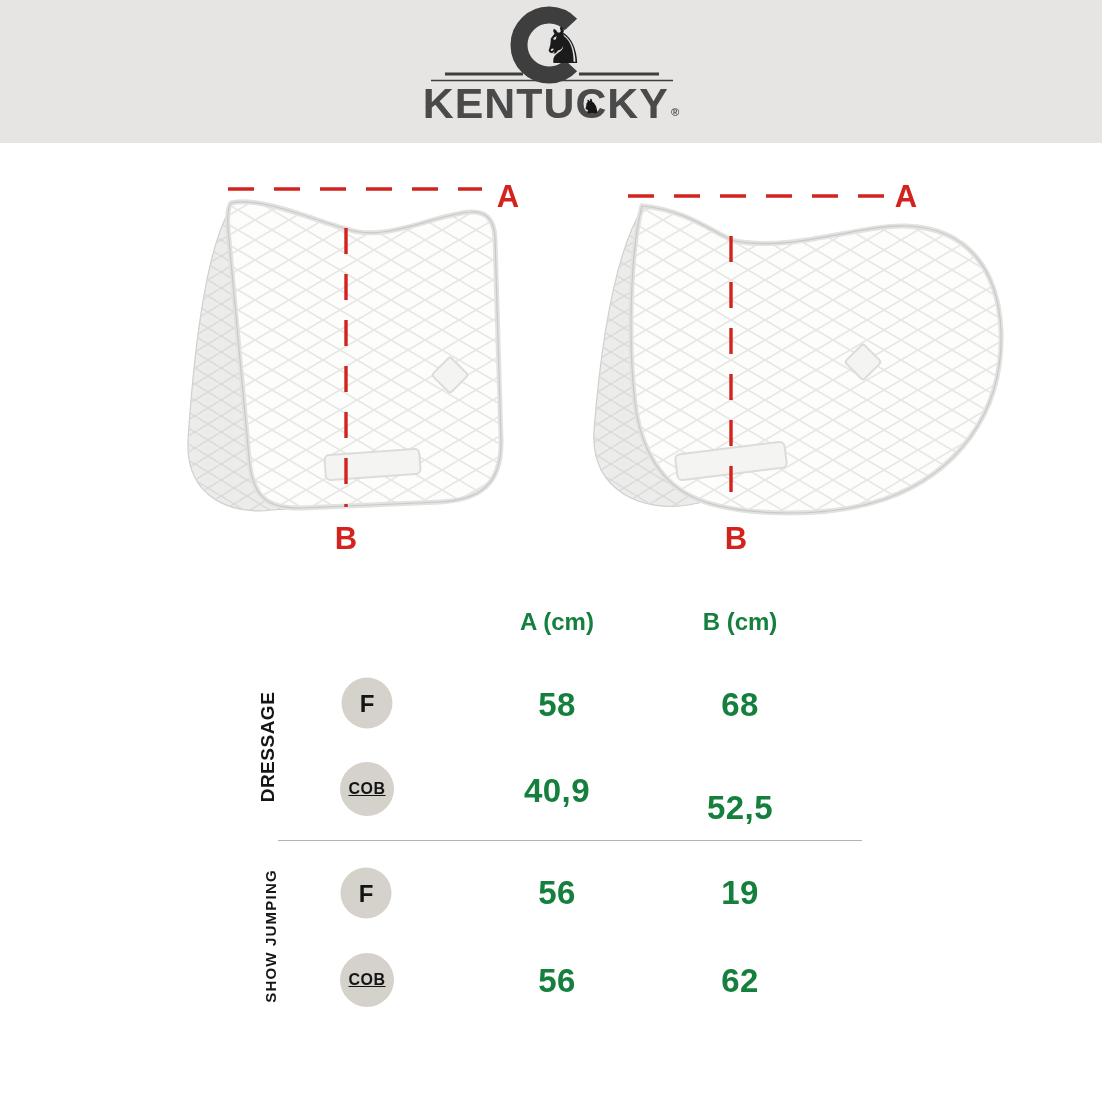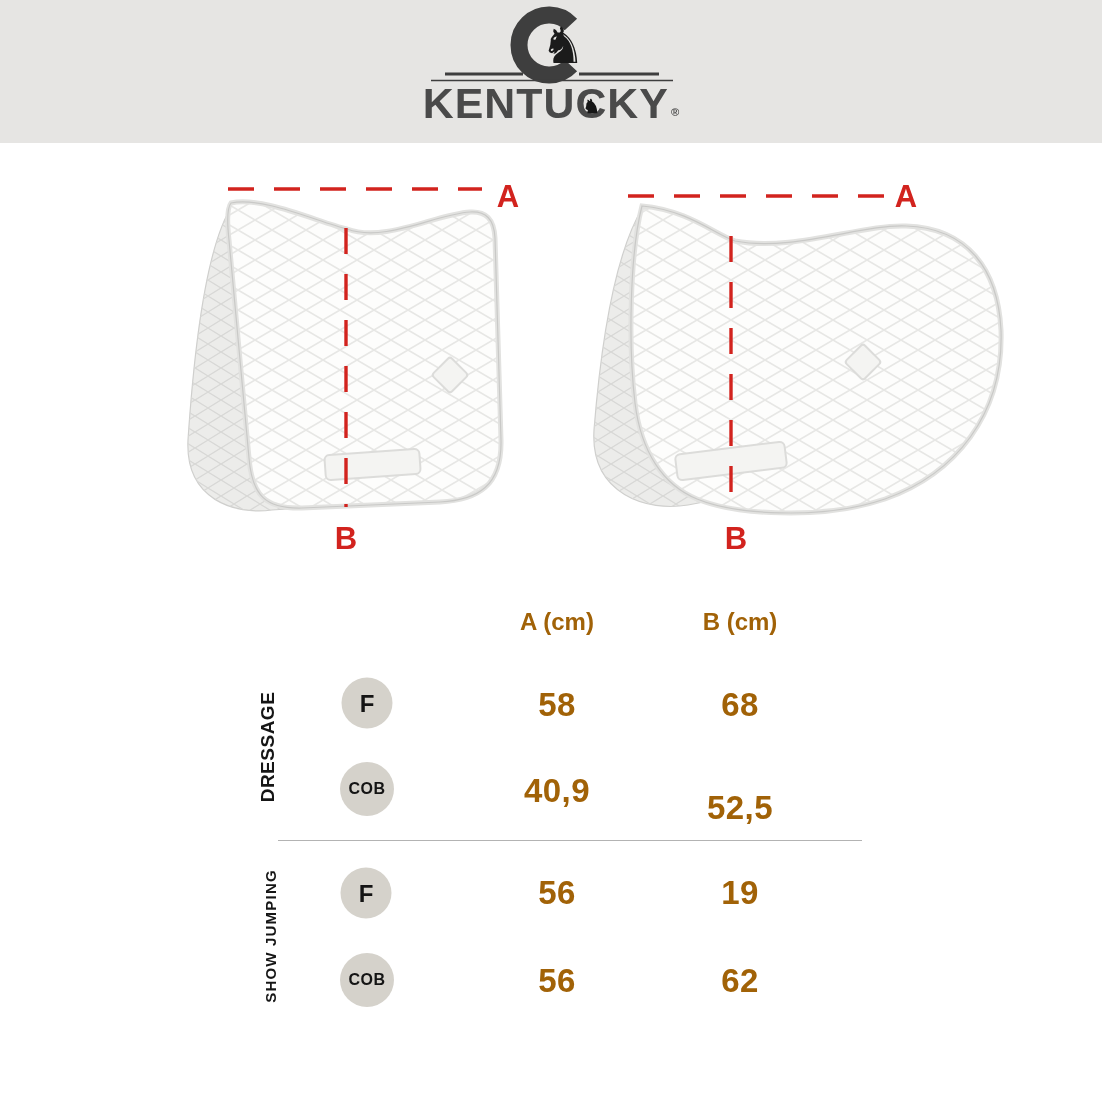--- a/index.html
+++ b/index.html
@@ -34,34 +34,34 @@
     fill:#d2231e;font-family:"Liberation Sans",sans-serif;
     font-size:31px;font-weight:700;text-anchor:middle;
   }
   .pad-base{fill:#fdfdfc;stroke:#d3d3d1;stroke-width:1.5;}
   .pad-quilt{stroke:none;}
   .pad-binding{fill:none;stroke:#e2e2e0;stroke-width:5;}
   .pad-outline{fill:none;stroke:#c9c9c7;stroke-width:1.2;}
   .under-base{fill:#ececea;stroke:#cfcfcd;stroke-width:1.2;}
   .pad-detail{fill:#f4f4f2;stroke:#dcdcda;stroke-width:2;}
   
-  .cell{position:absolute;transform:translate(-50%,-50%);white-space:nowrap;color:#a16207;}
+  .cell{position:absolute;transform:translate(-50%,-50%);white-space:nowrap;color:#15803d;}
   .col-head{font-size:24px;font-weight:700;}
   .value{font-size:33px;font-weight:700;letter-spacing:0.5px;}
   .vlabel{position:absolute;transform:translate(-50%,-50%) rotate(-90deg);white-space:nowrap;font-weight:700;color:#161616;}
   .vlabel.dressage{font-size:19px;letter-spacing:0.5px;}
   .vlabel.jumping{font-size:15px;letter-spacing:1.2px;}
   .badge{
     position:absolute;transform:translate(-50%,-50%);
     background:#d5d2cb;border-radius:50%;
     display:flex;align-items:center;justify-content:center;
     font-weight:700;color:#141414;
   }
   .badge.f{width:51px;height:51px;font-size:24px;}
-  .badge.cob{width:54px;height:54px;font-size:16px;letter-spacing:0.5px;}
+  .badge.cob{width:54px;height:54px;font-size:16px;letter-spacing:0.5px;text-decoration:underline;}
   .divider{position:absolute;left:278px;top:840px;width:584px;height:0;border-top:1.5px solid #b3b3b3;}
 </style>
 </head>
 <body>
 
 <div class="page">
 
   <div class="brand-band">
     <div class="logo">
       <svg width="280" height="143" viewBox="0 0 280 143">

